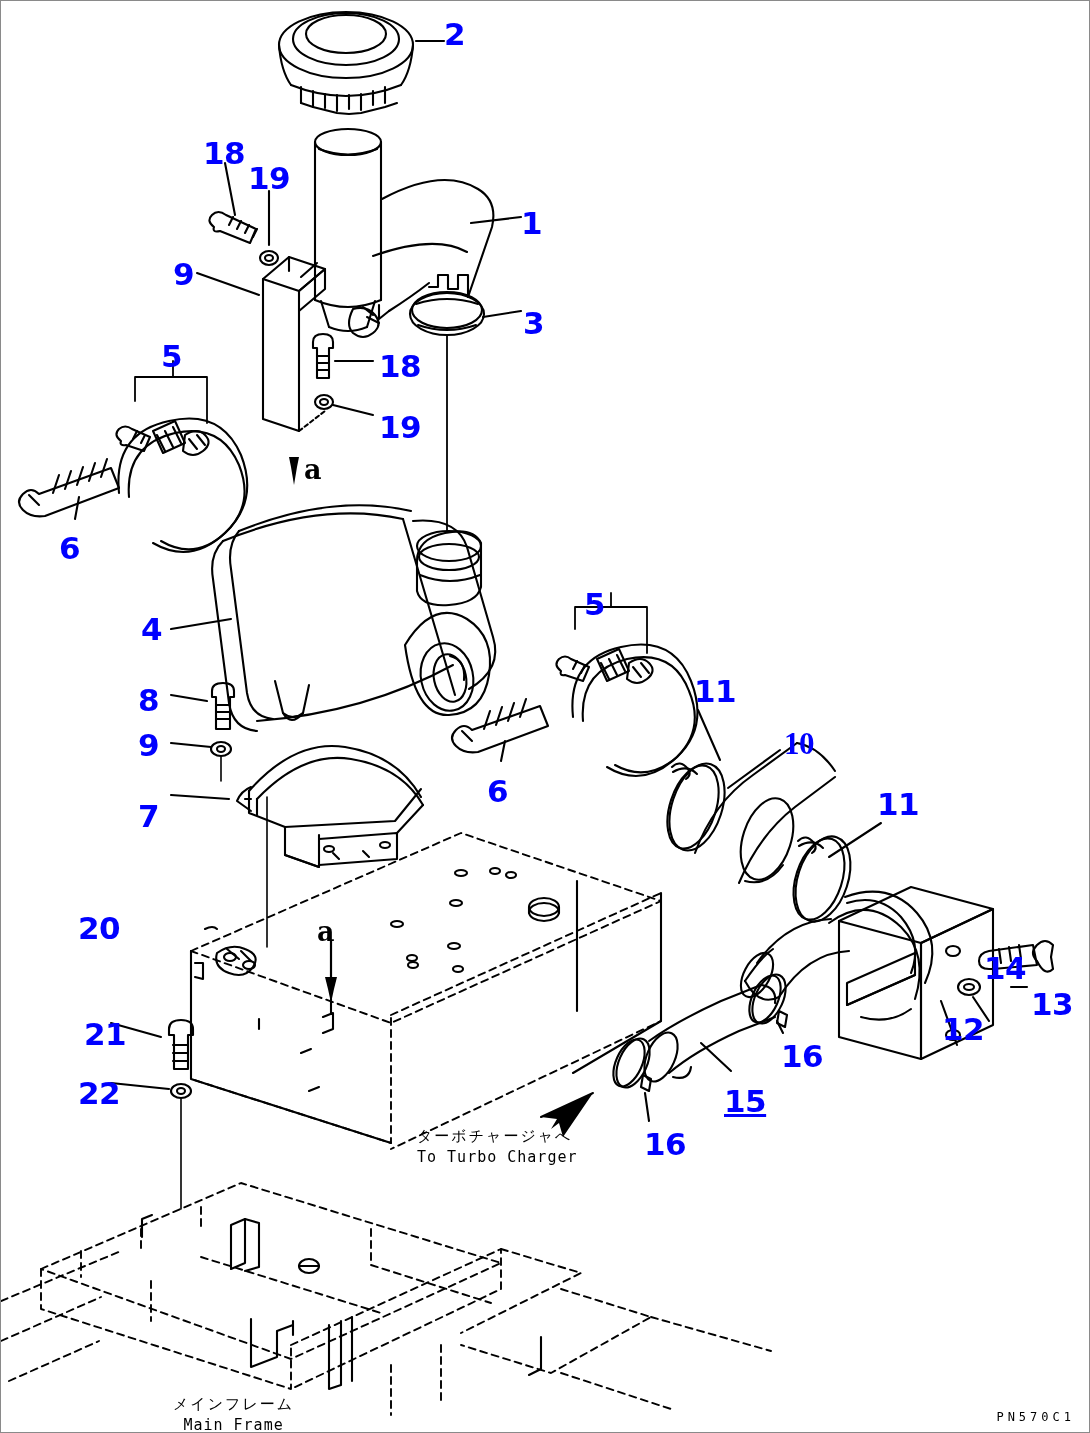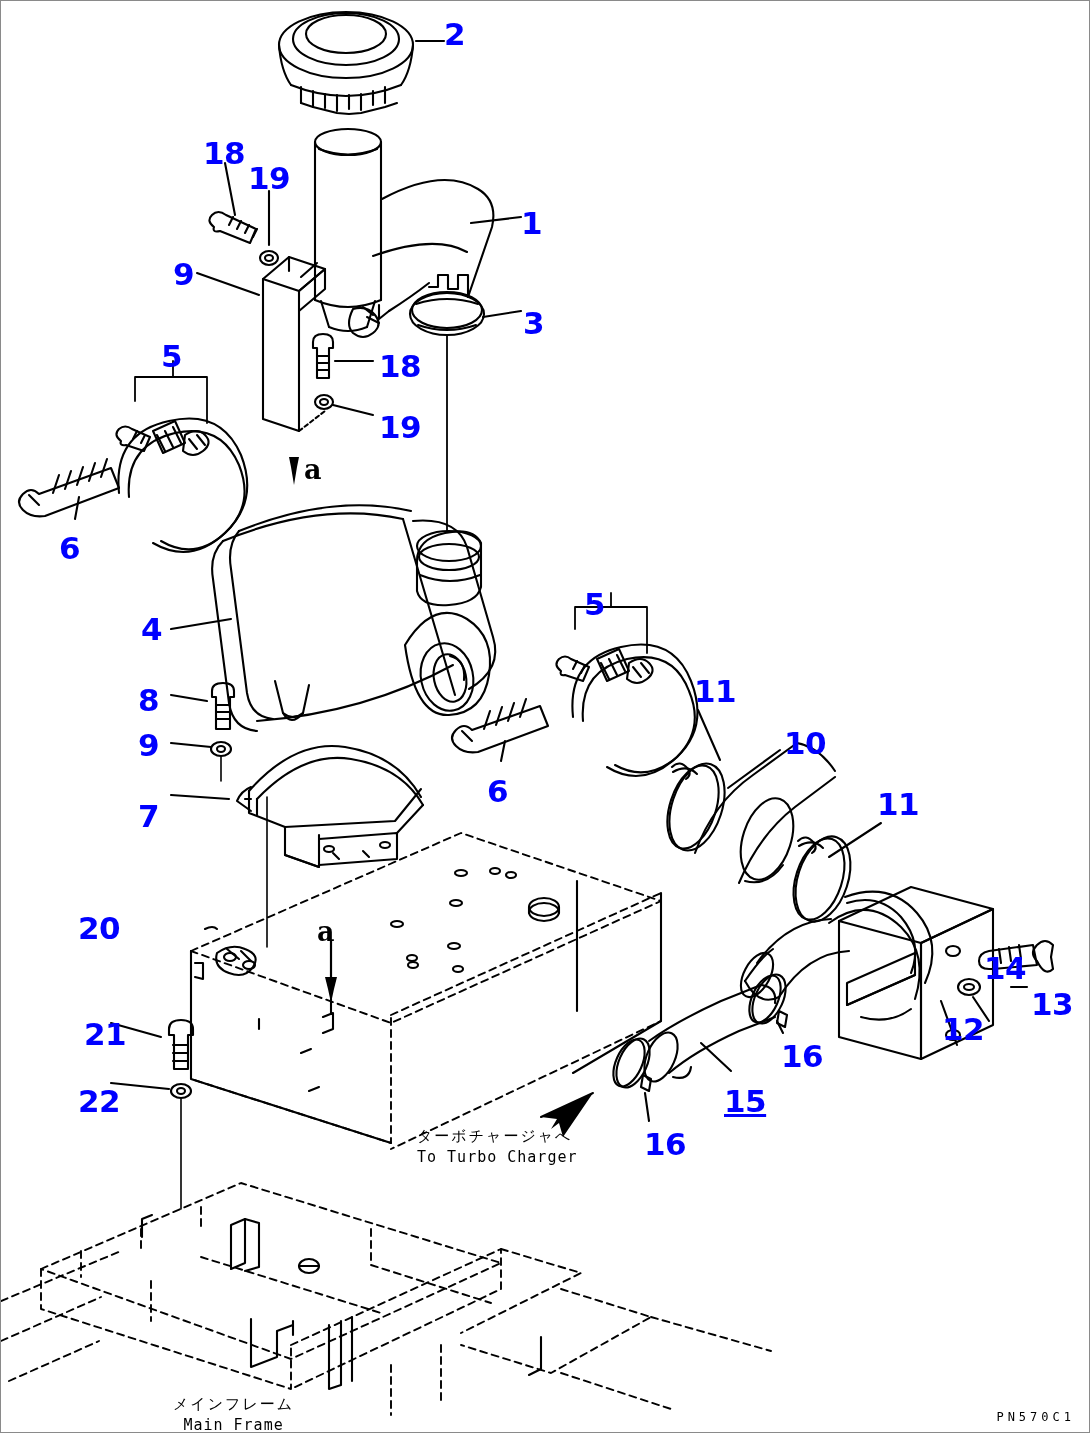--- a/index.html
+++ b/index.html
@@ -414,37 +414,37 @@
   <div class="callout" style="left:443px;top:18px;">2</div>
   <div class="callout" style="left:522px;top:307px;">3</div>
   <div class="callout" style="left:140px;top:613px;">4</div>
   <div class="callout" style="left:160px;top:340px;">5</div>
   <div class="callout" style="left:583px;top:588px;">5</div>
   <div class="callout" style="left:58px;top:532px;">6</div>
   <div class="callout" style="left:486px;top:775px;">6</div>
   <div class="callout" style="left:137px;top:800px;">7</div>
   <div class="callout" style="left:137px;top:684px;">8</div>
   <div class="callout" style="left:137px;top:729px;">9</div>
-  <div class="callout" style="left:783px;top:727px;">10</div>
+  <div class="callout" style="left:783px;top:727px;font-family:Liberation Serif, serif;">10</div>
   <div class="callout" style="left:693px;top:675px;">11</div>
   <div class="callout" style="left:876px;top:788px;">11</div>
   <div class="callout" style="left:941px;top:1013px;">12</div>
   <div class="callout" style="left:1030px;top:988px;">13</div>
   <div class="callout" style="left:983px;top:952px;">14</div>
   <div class="callout" style="left:723px;top:1085px;text-decoration:underline;">15</div>
   <div class="callout" style="left:780px;top:1040px;">16</div>
   <div class="callout" style="left:643px;top:1128px;">16</div>
   <div class="callout" style="left:172px;top:258px;">9</div>
   <div class="callout" style="left:202px;top:137px;">18</div>
   <div class="callout" style="left:378px;top:350px;">18</div>
   <div class="callout" style="left:247px;top:162px;">19</div>
   <div class="callout" style="left:378px;top:411px;">19</div>
   <div class="callout" style="left:77px;top:912px;">20</div>
   <div class="callout" style="left:77px;top:1018px;margin-left:6px;">21</div>
-  <div class="callout" style="left:77px;top:1077px;margin-top:8px;">22</div>
+  <div class="callout" style="left:77px;top:1077px;">22</div>
 
   <div class="sec-letter" style="left:303px;top:455px;">a</div>
   <div class="sec-letter" style="left:316px;top:917px;">a</div>
 
   <div class="annot" style="left:416px;top:1125px;">
     <div class="jp">ターボチャージャへ</div>
     <div>To Turbo Charger</div>
   </div>
 
   <div class="annot" style="left:172px;top:1393px;text-align:center;">

